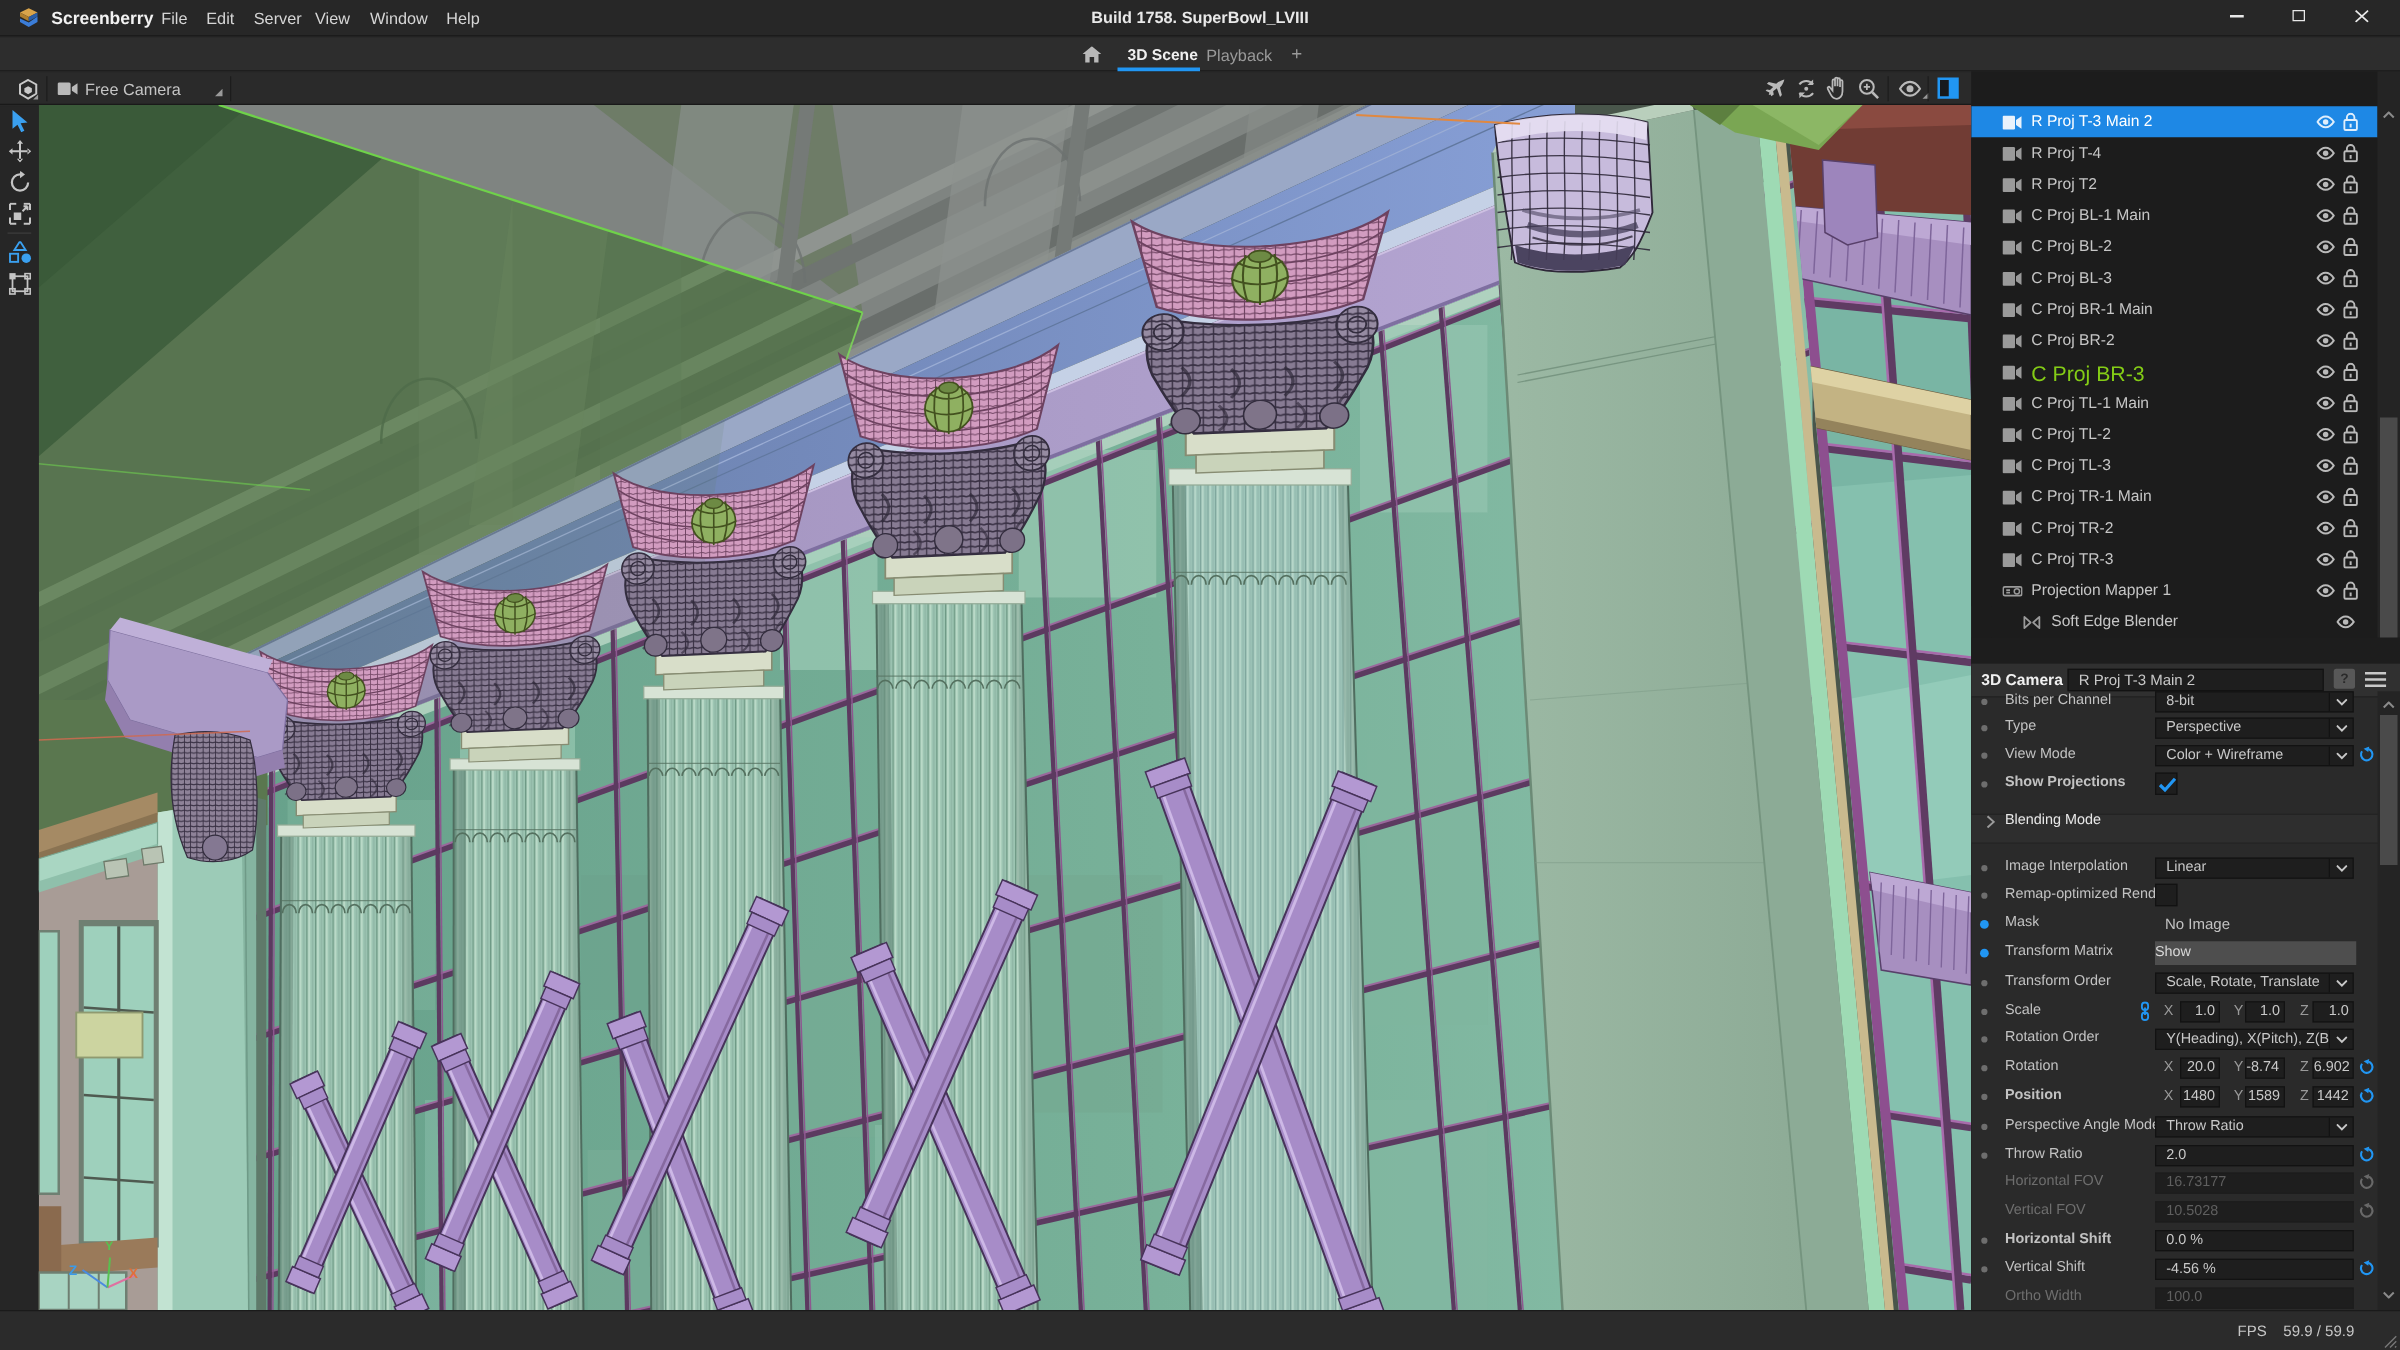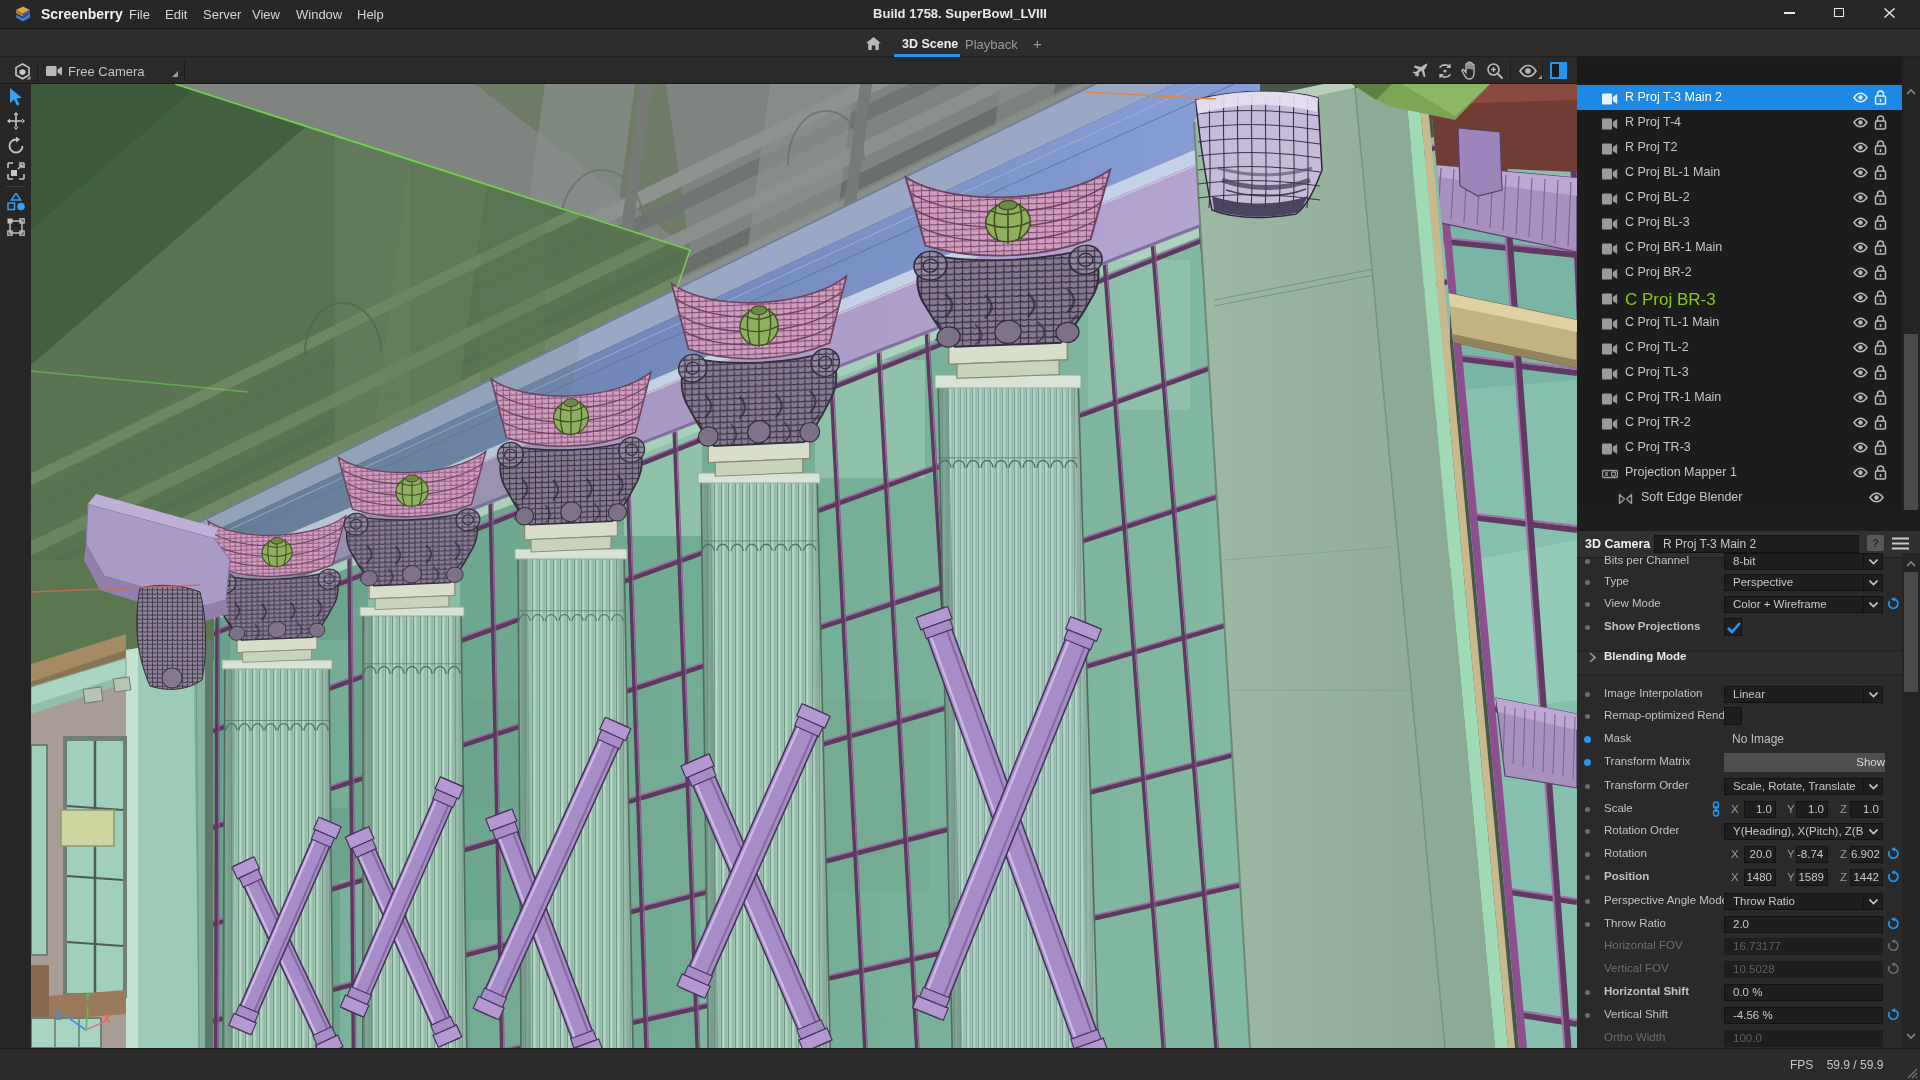--- a/index.html
+++ b/index.html
@@ -955,21 +955,21 @@
             <svg width="14" height="12" viewBox="0 0 14 12" style="position:absolute;left:2px;top:3px">
               <path d="M1,6 L5,10 L13,1" stroke="#2196f3" stroke-width="2.6" fill="none"></path>
             </svg>
           </div>
         </div>
         <div class="abs" style="left:0;top:594px;width:343px;height:24px;background:#2e2e2e;border-top:1px solid #232323;border-bottom:1px solid #232323"></div>
         <div class="abs" style="left:0;top:600px;width:343px;height:0">
           <svg width="7" height="11" viewBox="0 0 7 11" style="position:absolute;left:12px;top:-5px">
             <path d="M1,1 L6,5.5 L1,10" stroke="#9a9a9a" stroke-width="1.6" fill="none"></path>
           </svg>
-          <div class="abs" style="left:27px;top:-7px;color:#e8e8e8;font-size:11.5px;font-weight:bold;white-space:nowrap;max-width:121px;overflow:hidden">Blending Mode</div>
+          <div class="abs" style="left:27px;top:-7px;color:#e8e8e8;font-size:11.5px;font-weight:normal;white-space:nowrap;max-width:121px;overflow:hidden">Blending Mode</div>
         </div>
         <div class="abs" style="left:0;top:637px;width:343px;height:0">
           <div class="abs" style="left:8px;top:-2.5px;width:5px;height:5px;border-radius:3px;background:#6e6e6e"></div>
           <div class="abs" style="left:27px;top:-7px;color:#c2c2c2;font-size:11.5px;font-weight:normal;white-space:nowrap;max-width:121px;overflow:hidden">Image Interpolation</div>
           <div class="abs" style="left:147px;top:-8px;width:159px;height:17px;background:#1e1e1e;border:1px solid #121212;color:#c8c8c8;font-size:11.5px;line-height:15px;padding-left:8px;white-space:nowrap;overflow:hidden">Linear<div class="abs" style="right:0;top:0;width:19px;height:15px;border-left:1px solid #121212">
               <svg width="9" height="6" viewBox="0 0 9 6" style="position:absolute;left:5px;top:5px">
                 <path d="M0.5,0.5 L4.5,4.5 L8.5,0.5" stroke="#c8c8c8" stroke-width="1.6" fill="none"></path>
               </svg>
             </div></div>
         </div>
@@ -979,21 +979,21 @@
           <div class="abs" style="left:147px;top:-9px;width:18px;height:18px;background:#1e1e1e;border:1px solid #121212"></div>
         </div>
         <div class="abs" style="left:0;top:682px;width:343px;height:0">
           <div class="abs" style="left:7px;top:-3.5px;width:7px;height:7px;border-radius:4px;background:#2196f3"></div>
           <div class="abs" style="left:27px;top:-7px;color:#c2c2c2;font-size:11.5px;font-weight:normal;white-space:nowrap;max-width:121px;overflow:hidden">Mask</div>
           <div class="abs" style="left:155px;top:-7px;color:#c2c2c2;font-size:12px">No Image</div>
         </div>
         <div class="abs" style="left:0;top:705px;width:343px;height:0">
           <div class="abs" style="left:7px;top:-3.5px;width:7px;height:7px;border-radius:4px;background:#2196f3"></div>
           <div class="abs" style="left:27px;top:-7px;color:#c2c2c2;font-size:11.5px;font-weight:normal;white-space:nowrap;max-width:121px;overflow:hidden">Transform Matrix</div>
-          <div class="abs" style="left:147px;top:-9px;width:161px;height:19px;background:#4e4e4e;color:#d8d8d8;font-size:11.5px;text-align:right;line-height:19px">Show</div>
+          <div class="abs" style="left:147px;top:-9px;width:161px;height:19px;background:#4e4e4e;color:#d8d8d8;font-size:11.5px;text-align:left;line-height:19px">Show</div>
         </div>
         <div class="abs" style="left:0;top:729px;width:343px;height:0">
           <div class="abs" style="left:8px;top:-2.5px;width:5px;height:5px;border-radius:3px;background:#6e6e6e"></div>
           <div class="abs" style="left:27px;top:-7px;color:#c2c2c2;font-size:11.5px;font-weight:normal;white-space:nowrap;max-width:121px;overflow:hidden">Transform Order</div>
           <div class="abs" style="left:147px;top:-8px;width:159px;height:17px;background:#1e1e1e;border:1px solid #121212;color:#c8c8c8;font-size:11.5px;line-height:15px;padding-left:8px;white-space:nowrap;overflow:hidden">Scale, Rotate, Translate<div class="abs" style="right:0;top:0;width:19px;height:15px;border-left:1px solid #121212">
               <svg width="9" height="6" viewBox="0 0 9 6" style="position:absolute;left:5px;top:5px">
                 <path d="M0.5,0.5 L4.5,4.5 L8.5,0.5" stroke="#c8c8c8" stroke-width="1.6" fill="none"></path>
               </svg>
             </div></div>
         </div>

